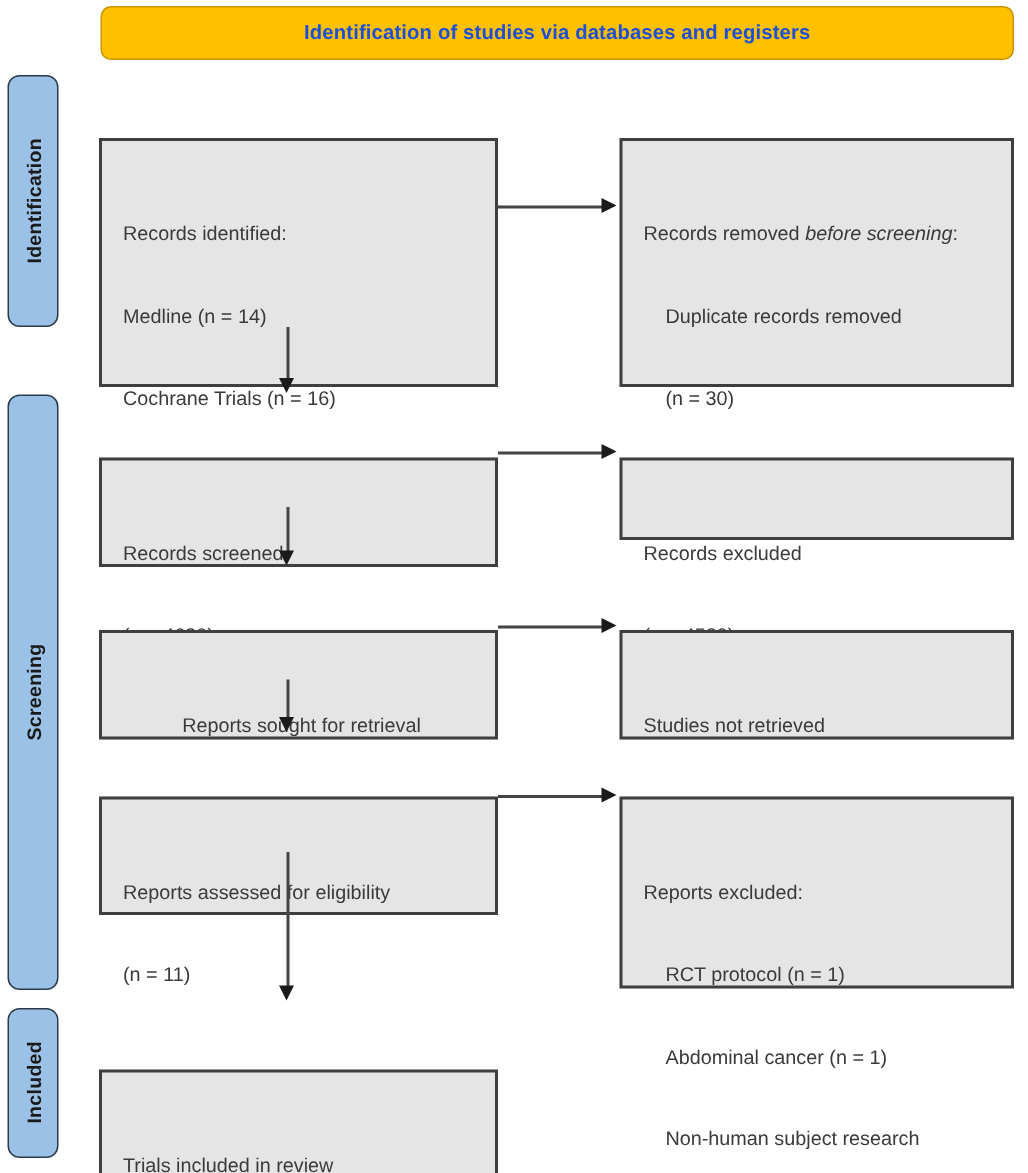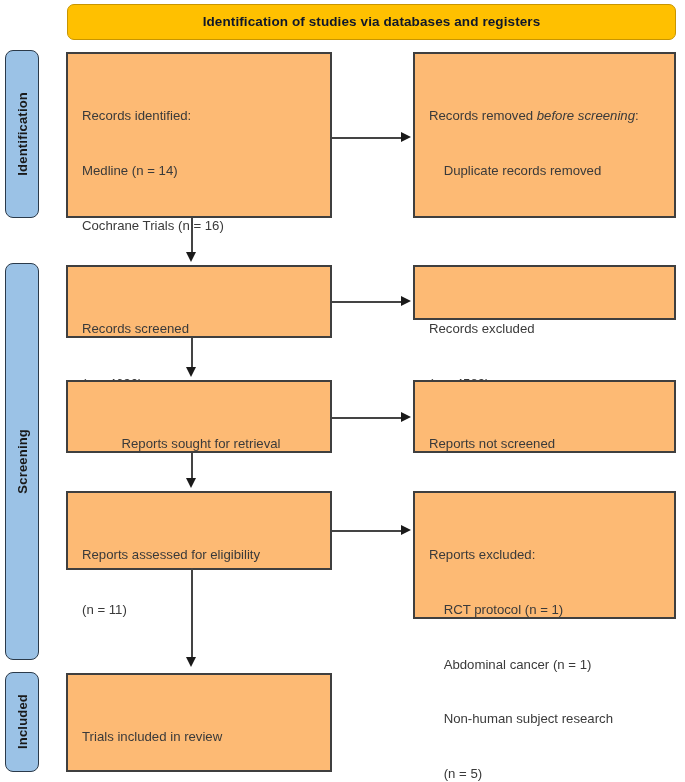--- a/index.html
+++ b/index.html
@@ -29,21 +29,21 @@
     border: 1px solid #c89500;
     border-radius: 7px;
     box-sizing: border-box;
     display: flex;
     align-items: center;
     justify-content: center;
   }
   .phase-banner-label {
     font-size: 13.5px;
     font-weight: bold;
-    color: #0f172a;
+    color: #1d4ed8;
     letter-spacing: 0.1px;
     text-align: center;
     line-height: 1.1;
   }
 
   
   .stage-rail {
     position: absolute;
     left: 5px;
     width: 34px;
@@ -61,24 +61,25 @@
     font-size: 13px;
     font-weight: bold;
     color: #1a1a1a;
     letter-spacing: 0.2px;
     white-space: nowrap;
   }
 
   
   .flow-box {
     position: absolute;
-    background: #fdba74;
+    background: #e5e5e5;
     border: 2px solid #3f3f3f;
     box-sizing: border-box;
     padding: 17px 10px 20px 14px;
+    margin-top: 40px;
   }
   .flow-box-text {
     font-size: 13.2px;
     line-height: 1.38;
     color: #3a3a3a;
     white-space: pre-wrap;
   }
   .flow-box-text .em {
     font-style: italic;
     text-align: center;
@@ -136,20 +137,21 @@
       <div>Medline (n = 14)</div>
       <div>Cochrane Trials (n = 16)</div>
       <div>Google Scholar (n = 4600)</div>
     </div>
   </div>
 
   <div class="flow-box" style="left:413px; top:52px; width:263px; height:166px;">
     <div class="flow-box-text">
       <div><span>Records removed </span><span class="em">before screening</span><span>:</span></div>
       <div>    Duplicate records removed</div>
+      <div>    (n = 30)</div>
     </div>
   </div>
 
   <div class="flow-box" style="left:66px; top:265px; width:266px; height:73px;">
     <div class="flow-box-text">
       <div>Records screened</div>
       <div>(n = 4630)</div>
     </div>
   </div>
 
@@ -162,21 +164,21 @@
 
   <div class="flow-box" style="left:66px; top:380px; width:266px; height:73px;text-align:center;">
     <div class="flow-box-text">
       <div>Reports sought for retrieval</div>
       <div>(n = 11)</div>
     </div>
   </div>
 
   <div class="flow-box" style="left:413px; top:380px; width:263px; height:73px;">
     <div class="flow-box-text">
-      <div>Reports not screened</div>
+      <div>Studies not retrieved</div>
       <div>(n = 0)</div>
     </div>
   </div>
 
   <div class="flow-box" style="left:66px; top:491px; width:266px; height:79px;">
     <div class="flow-box-text">
       <div>Reports assessed for eligibility</div>
       <div>(n = 11)</div>
     </div>
   </div>

